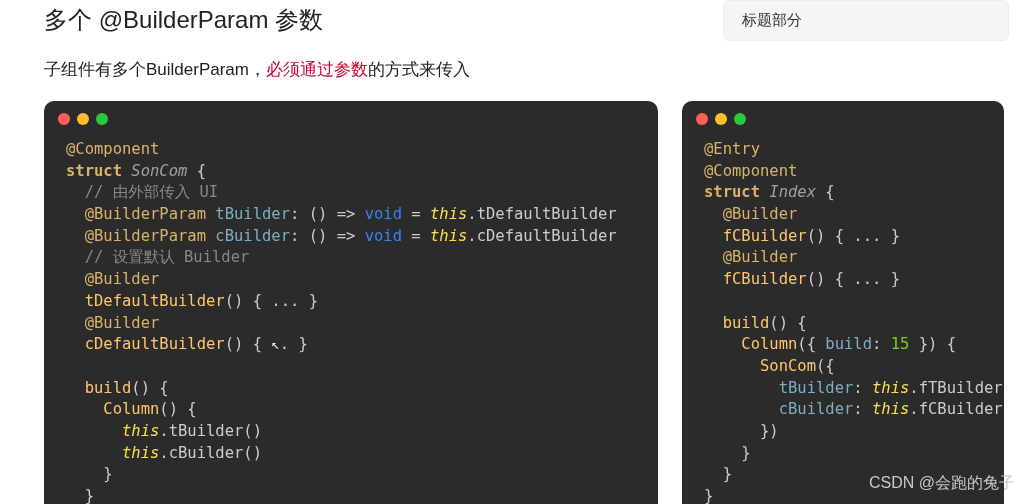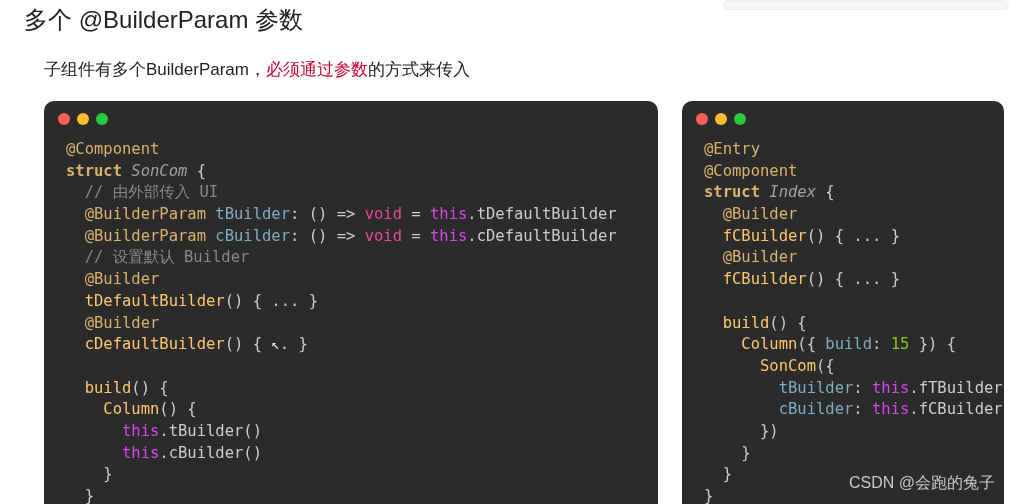--- a/index.html
+++ b/index.html
@@ -8,21 +8,21 @@
     font-family: "PingFang SC", "Microsoft YaHei", -apple-system, sans-serif;
     width: 1019px;
     height: 504px;
     overflow: hidden;
     position: relative;
   }
   .heading {
     font-size: 24px;
     font-weight: 400;
     color: #222;
-    padding: 4px 0 0 24px;
+    padding: 4px 0 0 44px;
   }
   .subtitle {
     font-size: 17px;
     color: #222;
     padding: 22px 0 0 44px;
   }
   .subtitle .red { color: #cc0033; text-align: right; }
   .code-area {
     display: flex;
     gap: 24px;
@@ -51,22 +51,22 @@
   }
   .tl .r { background: #ff5f56; }
   .tl .y { background: #ffbd2e; }
   .tl .g { background: #27c93f; }
   .code { padding: 14px 18px 18px 22px; white-space: pre; }
   .c-dec   { color: #d9b36c; }          
   .c-kw    { color: #d9b36c; font-weight: bold; } 
   .c-type  { color: #a0a0a0; font-style: italic; } 
   .c-name  { color: #ffc66d; }          
   .c-var   { color: #7facc3; }          
-  .c-void  { color: #ec4899; }          
-  .c-this  { color: #d946ef; }          
+  .c-void  { color: #3b82f6; }          
+  .c-this  { color: #fde047; font-style: italic; }          
   .c-cmt   { color: #888; }             
   .c-pun   { color: #ccc; }
   .c-num   { color: #84cc16; }
   .c-dots  { color: #ccc; }
   
   .preview-strip {
     position: absolute;
     top: 0; right: 10px;
     width: 286px;
     background: #f5f5f5;
@@ -78,32 +78,33 @@
   }
   .preview-strip div { padding: 6px 18px; }
   
   .cursor {
     display: inline-block;
     font-size: 14px;
     color: #eee;
   }
   .watermark {
     position: absolute;
-    right: 24px;
+    right: 4px;
     bottom: 10px;
     color: #c8c8c8;
     font-size: 16px;
     font-family: "Microsoft YaHei", sans-serif;
     pointer-events: none;
   }
 </style>
 </head>
 <body>
 
 <div class="preview-strip">
+  <div>标题部分</div>
 </div>
 
 <h1 class="heading">多个 @BuilderParam 参数</h1>
 
 <p class="subtitle">
   <span>子组件有多个BuilderParam，</span><span class="red">必须通过参数</span><span>的方式来传入</span>
 </p>
 
 <div class="code-area">
 

